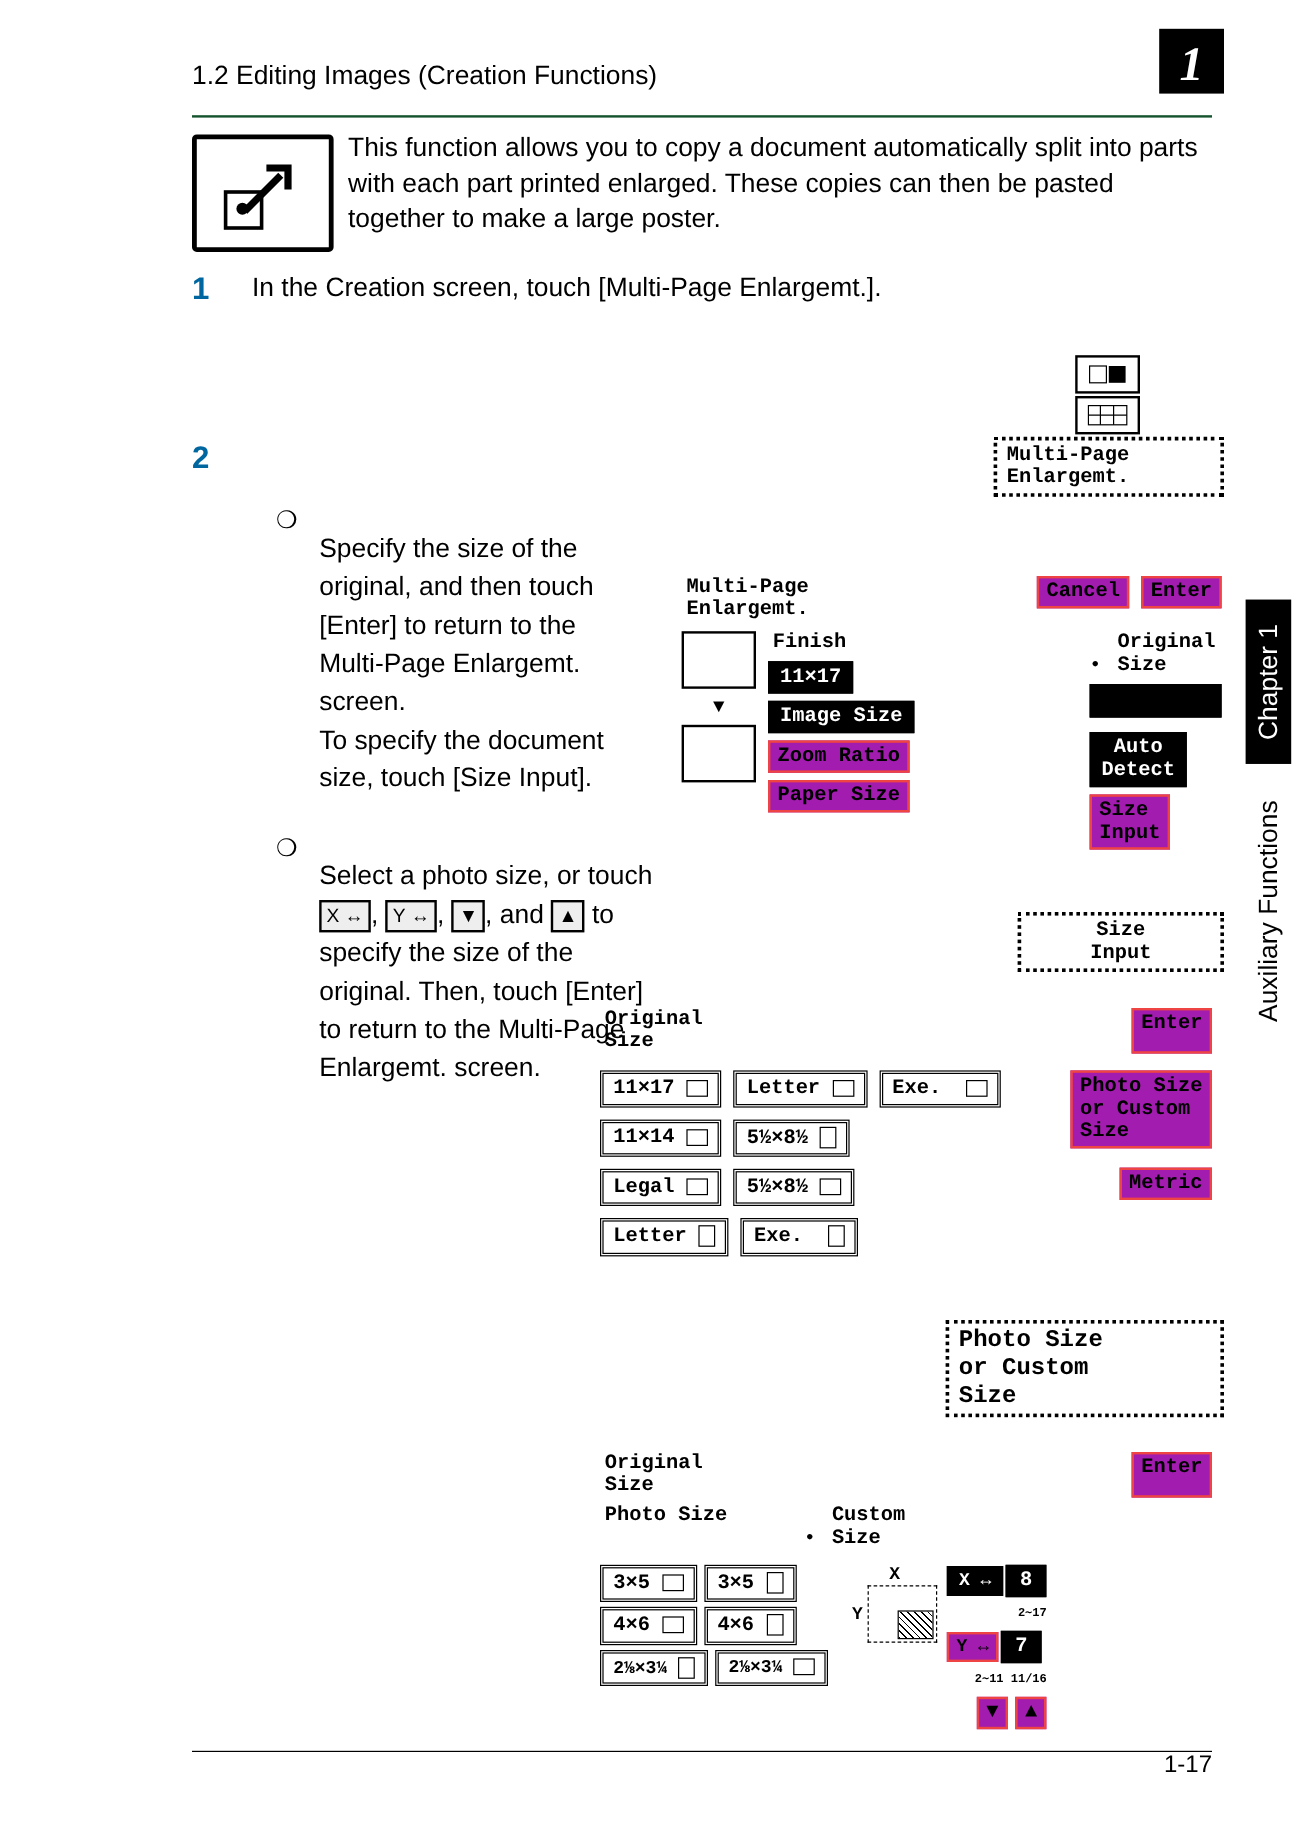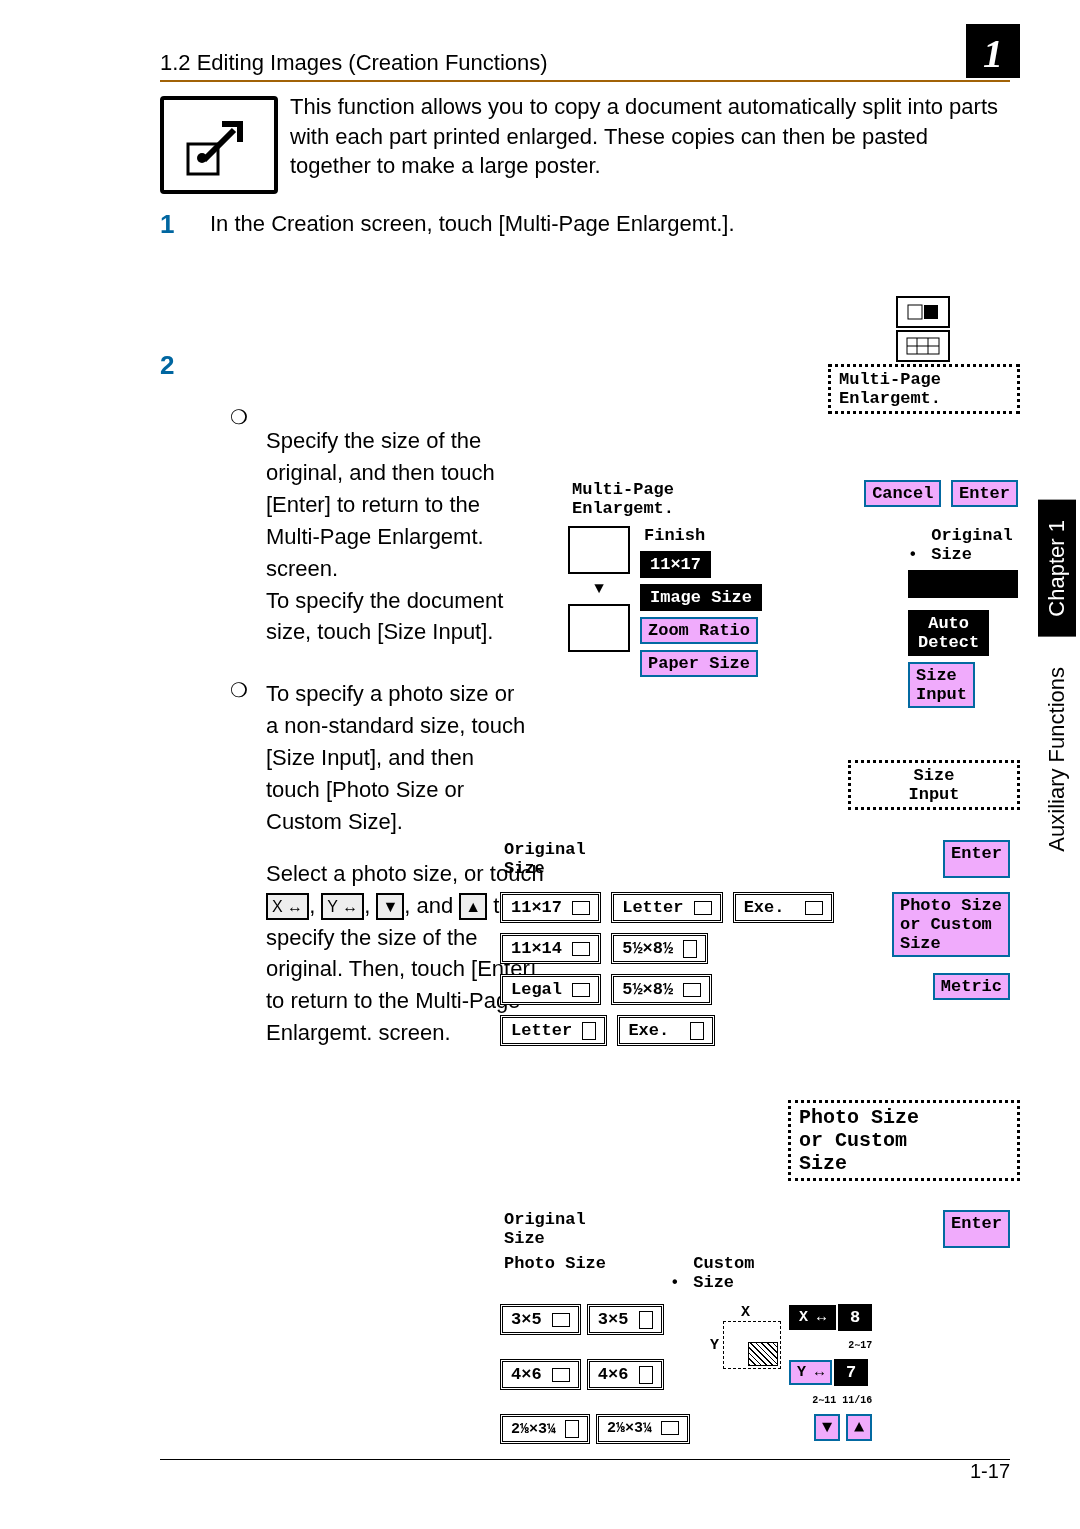--- a/index.html
+++ b/index.html
@@ -1,34 +1,34 @@
 <!DOCTYPE html>
 <html><head>
 <meta charset="utf-8">
 <style>
 html,body{margin:0;padding:0;background:#fff;font-family:Arial,Helvetica,sans-serif;color:#000}
 .page{width:1080px;height:1529px;position:relative;box-sizing:border-box;padding:50px 70px 50px 160px}
-.hdrline{border-bottom:2px solid #a16207;padding-bottom:4px;display:flex;justify-content:space-between;}
+.hdrline{border-bottom:2px solid #14532d;padding-bottom:20px;display:flex;justify-content:space-between;}
 .hdrtxt{font-size:22px}
 .chnum{position:absolute;right:60px;top:24px;width:54px;height:54px;background:#000;color:#fff;font-size:40px;font-weight:bold;font-style:italic;text-align:center;line-height:60px;font-family:'Times New Roman',serif}
 .manicon{width:110px;height:90px;border:4px solid #000;border-radius:4px;display:flex;align-items:center;justify-content:center;margin-top:14px;float:left}
 .manicon svg{width:70px;height:70px}
 .title{font-weight:bold;font-size:23px;margin-top:18px;margin-left:130px}
 .para{font-size:22px;margin-top:10px;margin-left:130px;line-height:1.35}
 .steps{clear:both;margin-top:28px}
 .step{display:flex;gap:20px;margin-top:24px}
 .stepnum{color:#0066a0;font-weight:bold;font-size:26px;width:30px;font-family:Arial,sans-serif}
 .steptxt{font-size:22px;line-height:1.35;flex:1}
 .substeps{margin-left:70px;margin-top:24px}
 .sub{display:flex;gap:18px;margin-top:22px}
 .bullet{font-size:20px;width:18px}
 .subtxt{font-size:22px;line-height:1.45;max-width:260px}
 
 .lcd{font-family:'Courier New',monospace;font-weight:bold}
-.lcdbox{border:2px solid #0369a1;display:inline-block;padding:2px 6px;background:#f0abfc;font-size:17px}
+.lcdbox{border:2px solid #ef4444;display:inline-block;padding:2px 6px;background:#a21caf;font-size:17px}
 .lcdboxinv{border:2px solid #000;display:inline-block;padding:2px 8px;background:#000;color:#fff;font-size:17px}
 .lcdflat{display:inline-block;padding:0 4px;font-size:17px}
 .lcdbtn{border:3px double #000;display:inline-block;padding:3px 8px;font-size:17px;background:#fff}
 .screen{position:absolute}
 .screen1{right:62px;top:296px;width:190px}
 .screen1 .row{display:flex;gap:4px;justify-content:center;margin-bottom:2px}
 .screen1 .icon{border:2px solid #000;width:50px;height:28px;display:flex;align-items:center;justify-content:center}
 .screen2{right:62px;top:480px;width:450px;border:0}
 .screen2 .top{display:flex;justify-content:space-between;align-items:flex-start}
 .screen2 .body{display:flex;gap:10px;margin-top:8px}
@@ -39,21 +39,21 @@
 .screen4{left:500px;top:840px;width:510px}
 .screen4 .top{display:flex;justify-content:space-between}
 .screen4 .body{display:flex;gap:10px;margin-top:14px}
 .screen4 .szgrid{display:flex;flex-direction:column;gap:10px}
 .screen4 .szrow{display:flex;gap:10px}
 .screen4 .rightcol{display:flex;flex-direction:column;gap:16px;align-items:flex-end;margin-left:auto}
 .screen5{right:62px;top:1100px;width:230px}
 .screen6{left:500px;top:1210px;width:510px}
 .screen6 .top{display:flex;justify-content:space-between}
 .screen6 .body{display:flex;gap:20px;margin-top:12px}
-.screen6 .photogrid{display:flex;flex-direction:column;gap:24px}
+.screen6 .photogrid{display:flex;flex-direction:column;gap:4px}
 .screen6 .photorow{display:flex;gap:6px}
 .screen6 .customarea{display:flex;gap:8px;align-items:flex-start}
 .screen6 .xybox{display:flex;align-items:center;gap:2px}
 .screen6 .val{border:2px solid #000;background:#000;color:#fff;font-size:17px;padding:2px 10px}
 .screen6 .rng{font-size:10px;align-self:flex-end}
 .inlineicon{border:2px solid #000;display:inline-block;padding:0 4px;font-size:16px;vertical-align:middle;background:#eee}
 
 .sidetab{position:absolute;right:0;top:500px;width:46px;height:500px;display:flex;flex-direction:column;align-items:center}
 .tab1{background:#000;color:#fff;writing-mode:vertical-rl;transform:rotate(180deg);font-size:22px;padding:20px 6px;text-align:center}
 .tab2{writing-mode:vertical-rl;transform:rotate(180deg);font-size:22px;padding:30px 6px;text-align:center}
@@ -97,21 +97,20 @@
       <div class="bullet">❍</div>
       <div>
         <div class="subtxt" style="margin-top:20px">Specify the size of the original, and then touch [Enter] to return to the Multi-Page Enlargemt. screen.</div>
         <div class="subtxt">To specify the document size, touch [Size Input].</div>
       </div>
     </div>
 
     <div class="sub" style="margin-top:30px">
       <div class="bullet">❍</div>
       <div>
-        <div class="subtxt">To specify a photo size or a non-standard size, touch [Size Input], and then touch [Photo Size or Custom Size].</div>
         <div class="subtxt" style="margin-top:20px;max-width:280px">
           <span>Select a photo size, or touch </span><span class="inlineicon">X ↔</span><span>, </span><span class="inlineicon">Y ↔</span><span>, </span><span class="inlineicon">▼</span><span>, and </span><span class="inlineicon">▲</span><span> to specify the size of the original. Then, touch [Enter] to return to the Multi-Page Enlargemt. screen.</span>
         </div>
       </div>
     </div>
   </div>
 
   <div class="screen screen1 lcd">
     <div class="row">
         <div class="icon">

